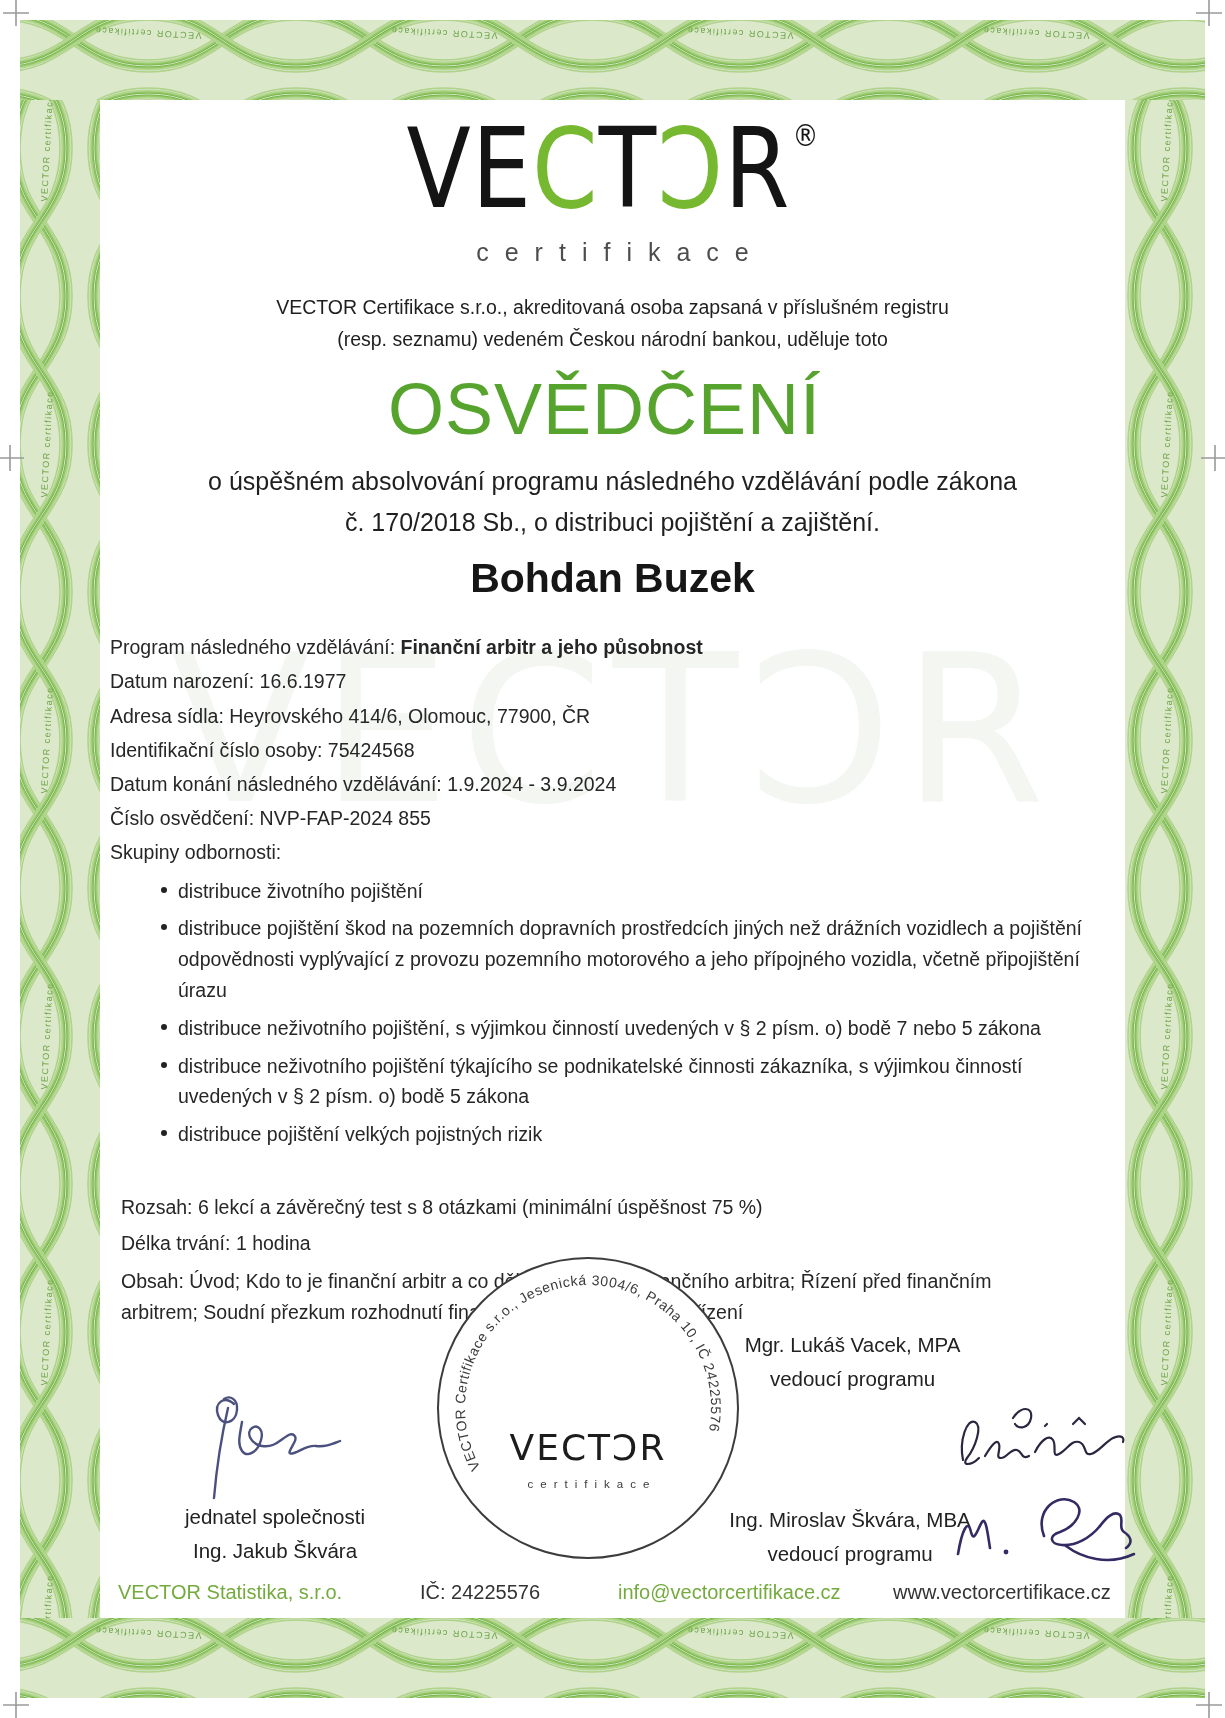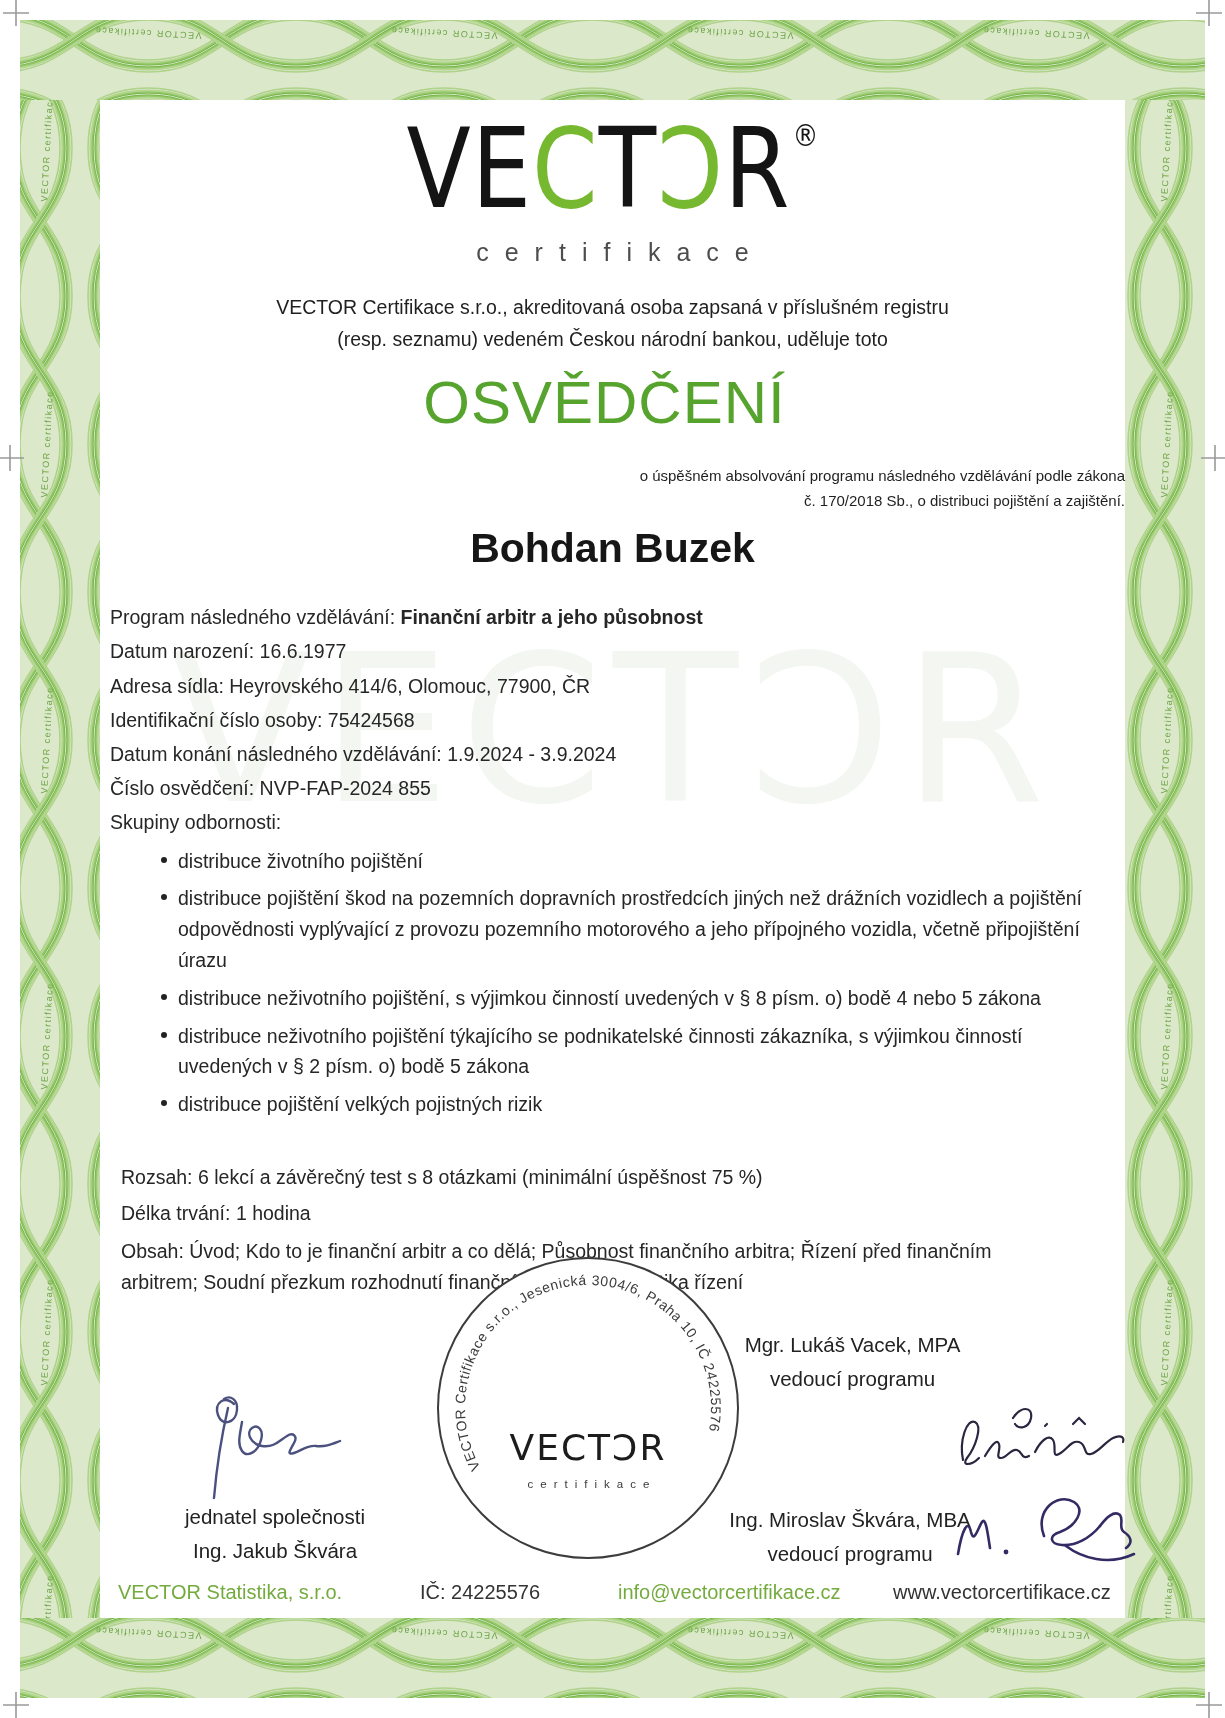--- a/index.html
+++ b/index.html
@@ -22,23 +22,23 @@
     letter-spacing:1px;transform:scaleY(1.18);transform-origin:center top;color:#141414;
   }
   .lg-g{color:#76b82f;}
   .logo-reg{font-size:26px;display:inline-block;transform:translateY(-52px);letter-spacing:0;margin-left:2px;color:#141414;}
   .logo-sub{margin-top:30px;font-size:25px;color:#4d4d4d;}
   .logo-sub span{letter-spacing:16px;margin-right:-16px;}
   
   .intro{margin-top:25px;font-size:19.5px;line-height:1.64;text-align:center;color:#1f1f1f;}
   .title{
     margin:14px 16px 0 0;font-weight:400;text-align:center;
-    font-size:60px;line-height:1.1;color:#56a42d;letter-spacing:1px;
-  }
-  .about{margin-top:28px;font-size:15px;line-height:1.64;text-align:right;color:#1f1f1f;}
+    font-size:72px;line-height:1.1;color:#56a42d;letter-spacing:1px;
+  }
+  .about{margin-top:12px;font-size:25px;line-height:1.64;text-align:center;color:#1f1f1f;}
   .name{margin-top:12px;text-align:center;font-size:41px;font-weight:bold;color:#161616;}
   
   .details{margin:30px 0 0 10px;font-size:19.5px;line-height:1.55;}
   .details .row{margin-bottom:4px;}
   
   ul.groups{margin:8px 0 0 10px;padding:0 30px 0 68px;list-style:none;font-size:19.5px;line-height:1.58;}
   ul.groups li{position:relative;margin-bottom:7px;}
   ul.groups li::before{
     content:"";position:absolute;left:-17px;top:11px;width:6px;height:6px;border-radius:50%;background:#222;
   }
@@ -150,21 +150,21 @@
       <div class="row">Adresa sídla: Heyrovského 414/6, Olomouc, 77900, ČR</div>
       <div class="row">Identifikační číslo osoby: 75424568</div>
       <div class="row">Datum konání následného vzdělávání: 1.9.2024 - 3.9.2024</div>
       <div class="row">Číslo osvědčení: NVP-FAP-2024 855</div>
       <div class="row">Skupiny odbornosti:</div>
     </div>
 
     <ul class="groups">
       <li>distribuce životního pojištění</li>
       <li>distribuce pojištění škod na pozemních dopravních prostředcích jiných než drážních vozidlech a pojištění odpovědnosti vyplývající z provozu pozemního motorového a jeho přípojného vozidla, včetně připojištění úrazu</li>
-      <li>distribuce neživotního pojištění, s výjimkou činností uvedených v § 8 písm. o) bodě 4 nebo 5 zákona</li>
+      <li>distribuce neživotního pojištění, s výjimkou činností uvedených v § 2 písm. o) bodě 7 nebo 5 zákona</li>
       <li>distribuce neživotního pojištění týkajícího se podnikatelské činnosti zákazníka, s výjimkou činností uvedených v § 2 písm. o) bodě 5 zákona</li>
       <li>distribuce pojištění velkých pojistných rizik</li>
     </ul>
 
     <div class="summary">
       <div class="row s1">Rozsah: 6 lekcí a závěrečný test s 8 otázkami (minimální úspěšnost 75 %)</div>
       <div class="row s2">Délka trvání: 1 hodina</div>
       <div class="row s3">Obsah: Úvod; Kdo to je finanční arbitr a co dělá; Působnost finančního arbitra; Řízení před finančním arbitrem; Soudní přezkum rozhodnutí finančního arbitra; Statistika řízení</div>
     </div>
   </div>

